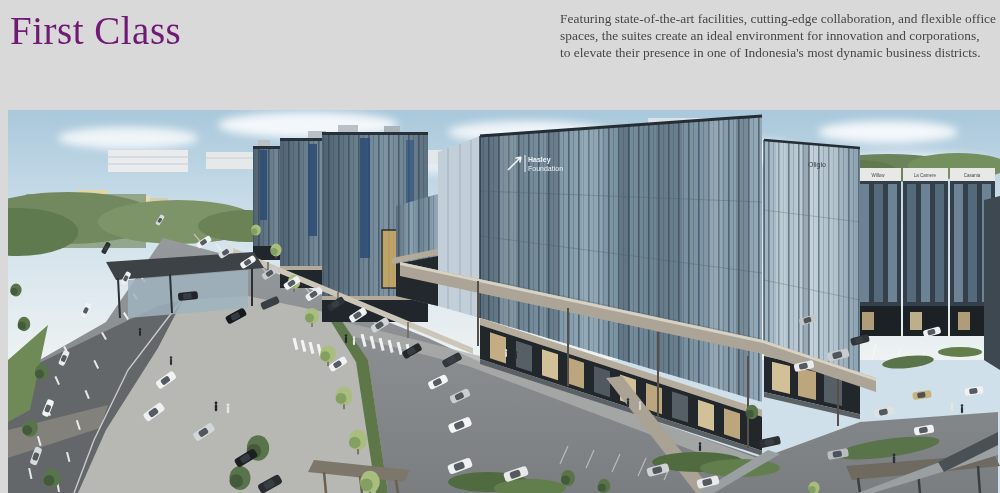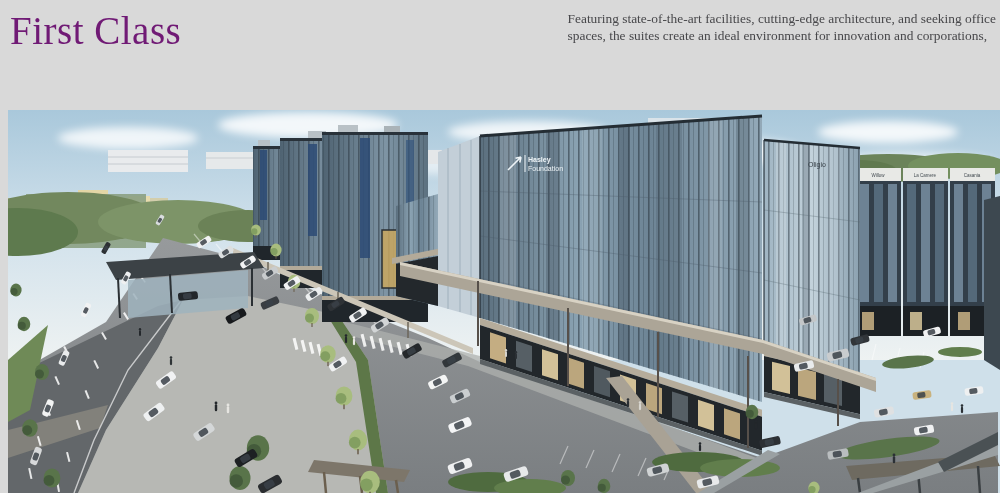--- a/index.html
+++ b/index.html
@@ -24,22 +24,23 @@
   .signtext{font-family:"Liberation Sans",sans-serif;}
 </style>
 </head>
 <body>
 
 <div class="page-title">
   <div>First Class</div>
 </div>
 
 <div class="intro">
-  <div>Featuring state-of-the-art facilities, cutting-edge architecture, and seeking office</div>
+  <div>Featuring state-of-the-art facilities, cutting-edge collaboration, and flexible office</div>
   <div>spaces, the suites create an ideal environment for innovation and corporations,</div>
+  <div>to elevate their presence in one of Indonesia's most dynamic business districts.</div>
 </div>
 
 <div class="photo">
 <svg viewBox="0 0 992 383" preserveAspectRatio="none" xmlns="http://www.w3.org/2000/svg">
   <defs>
     <linearGradient id="gSky" x1="0" y1="0" x2="0" y2="1">
       <stop offset="0" stop-color="#a9c8db"></stop>
           <stop offset="0.5" stop-color="#d2e2ec"></stop>
           <stop offset="1" stop-color="#eef2f2"></stop>
     </linearGradient>

